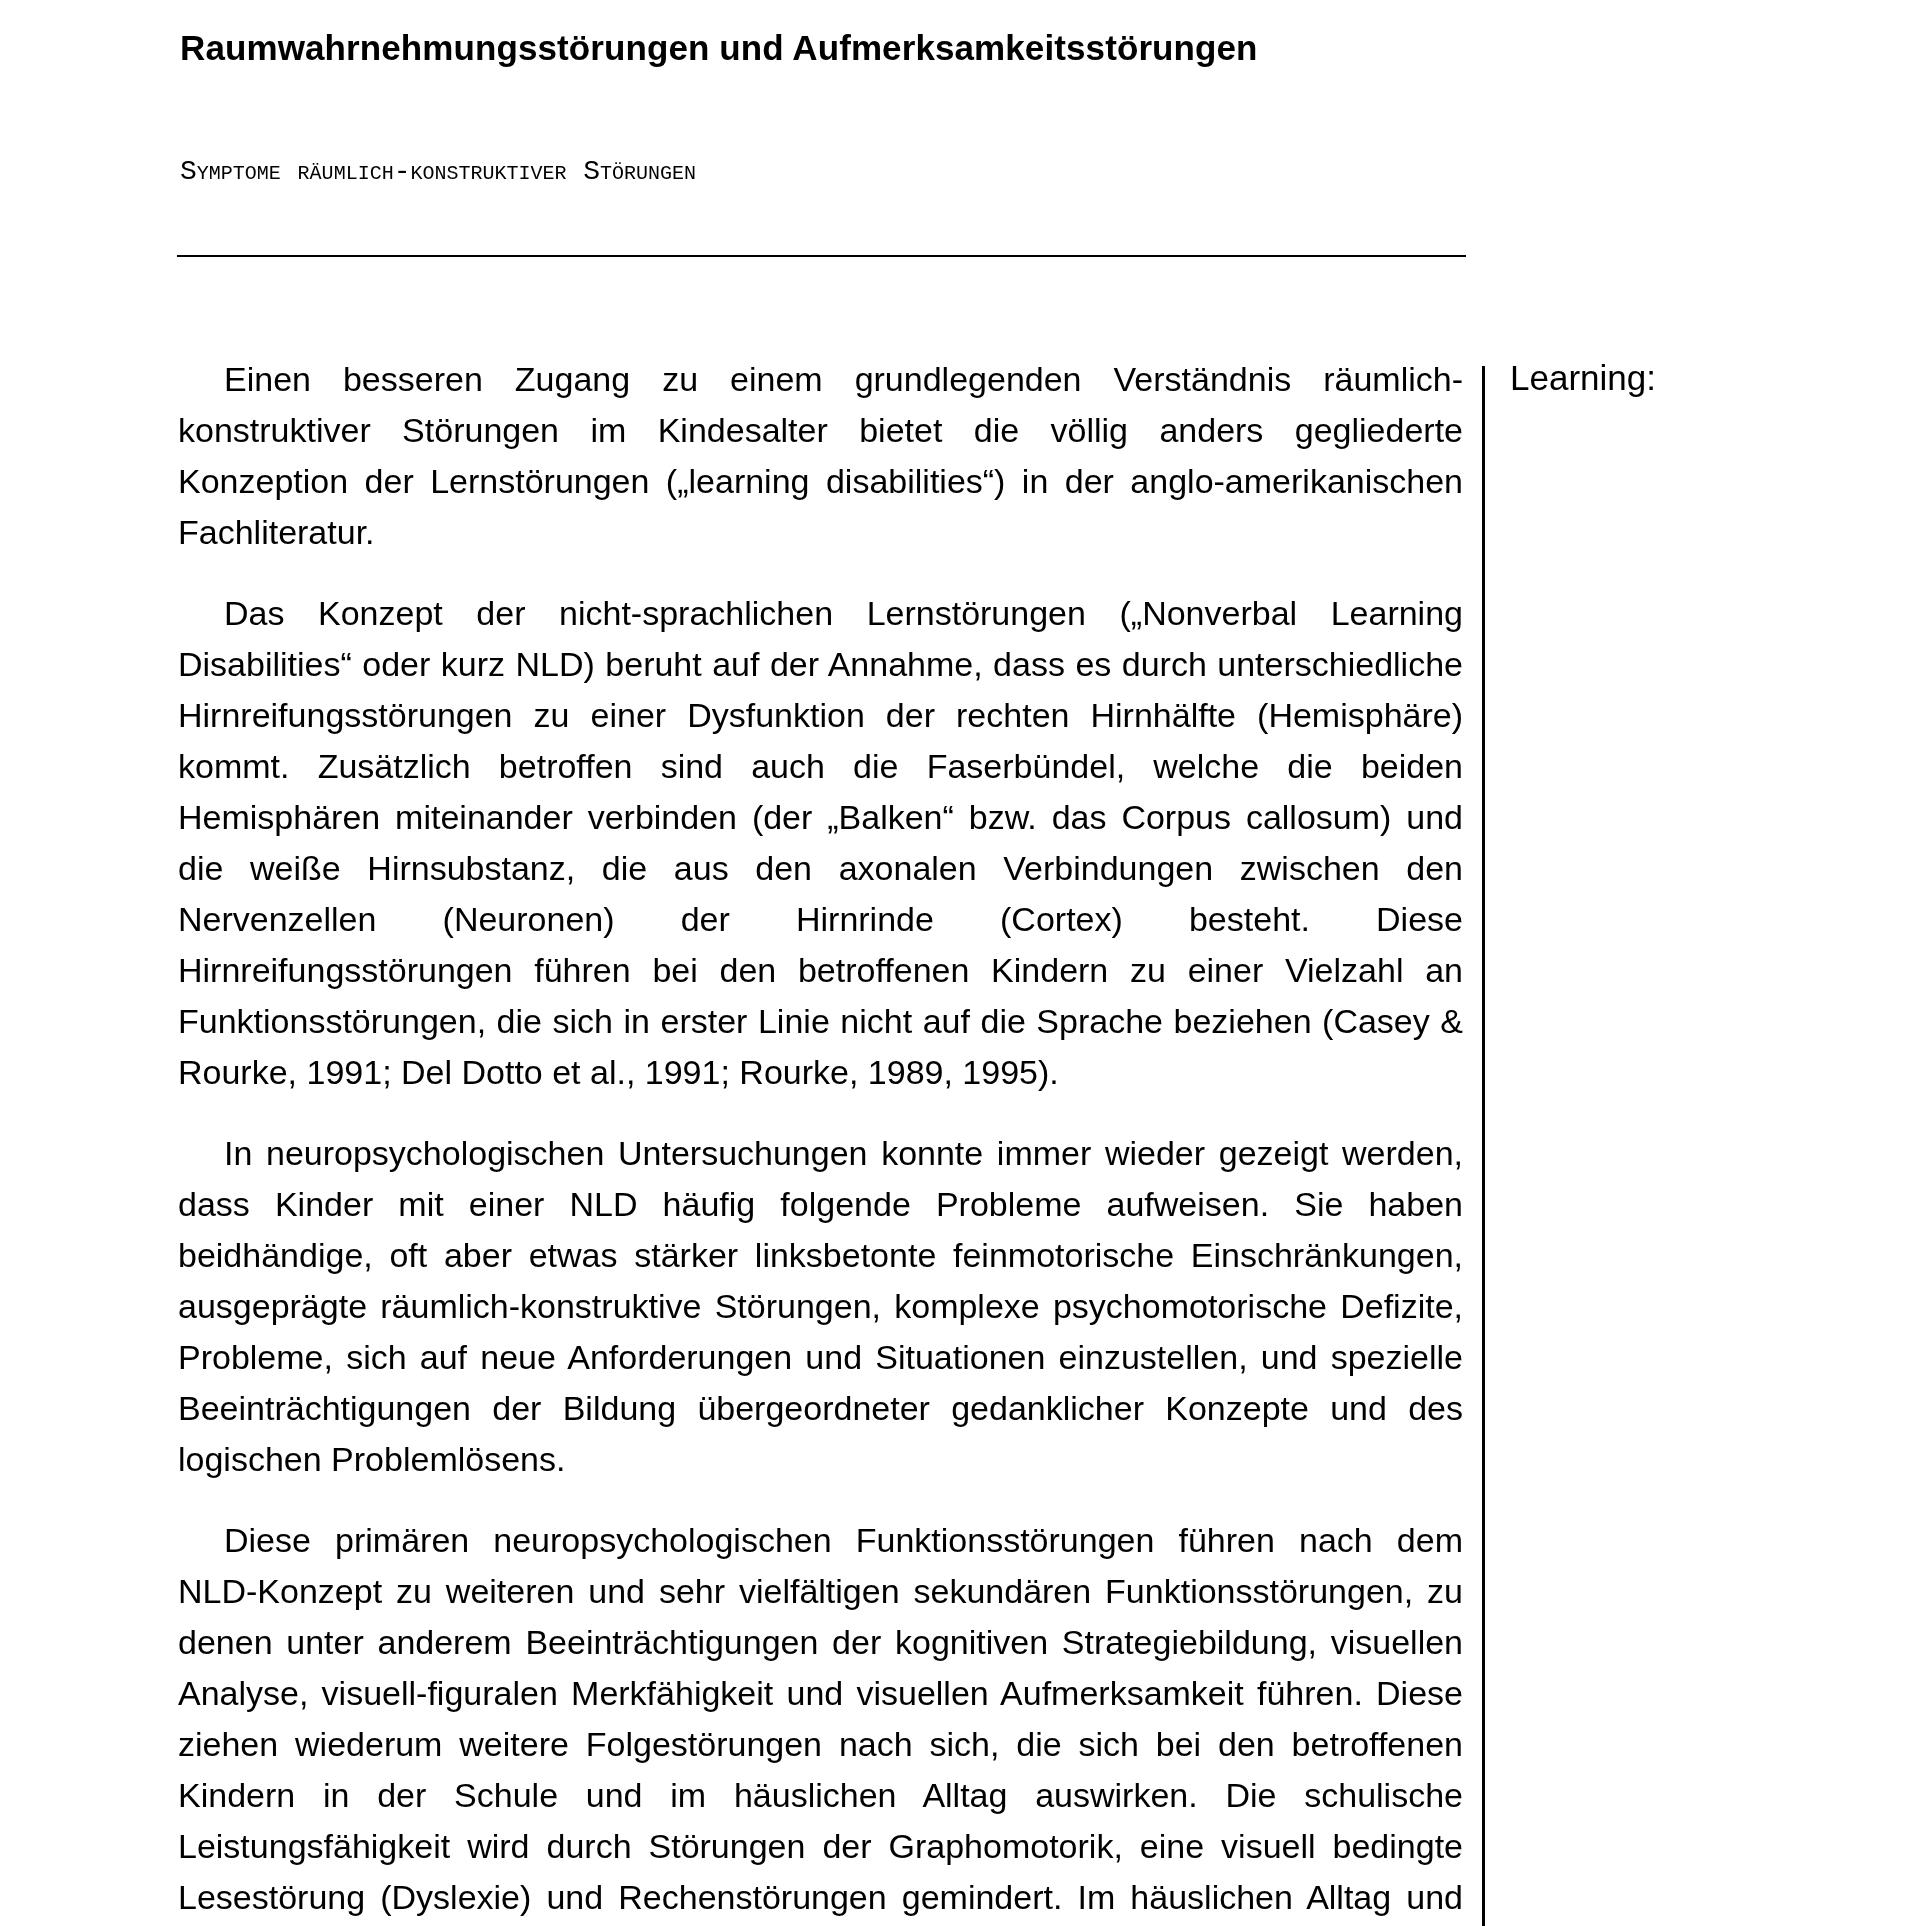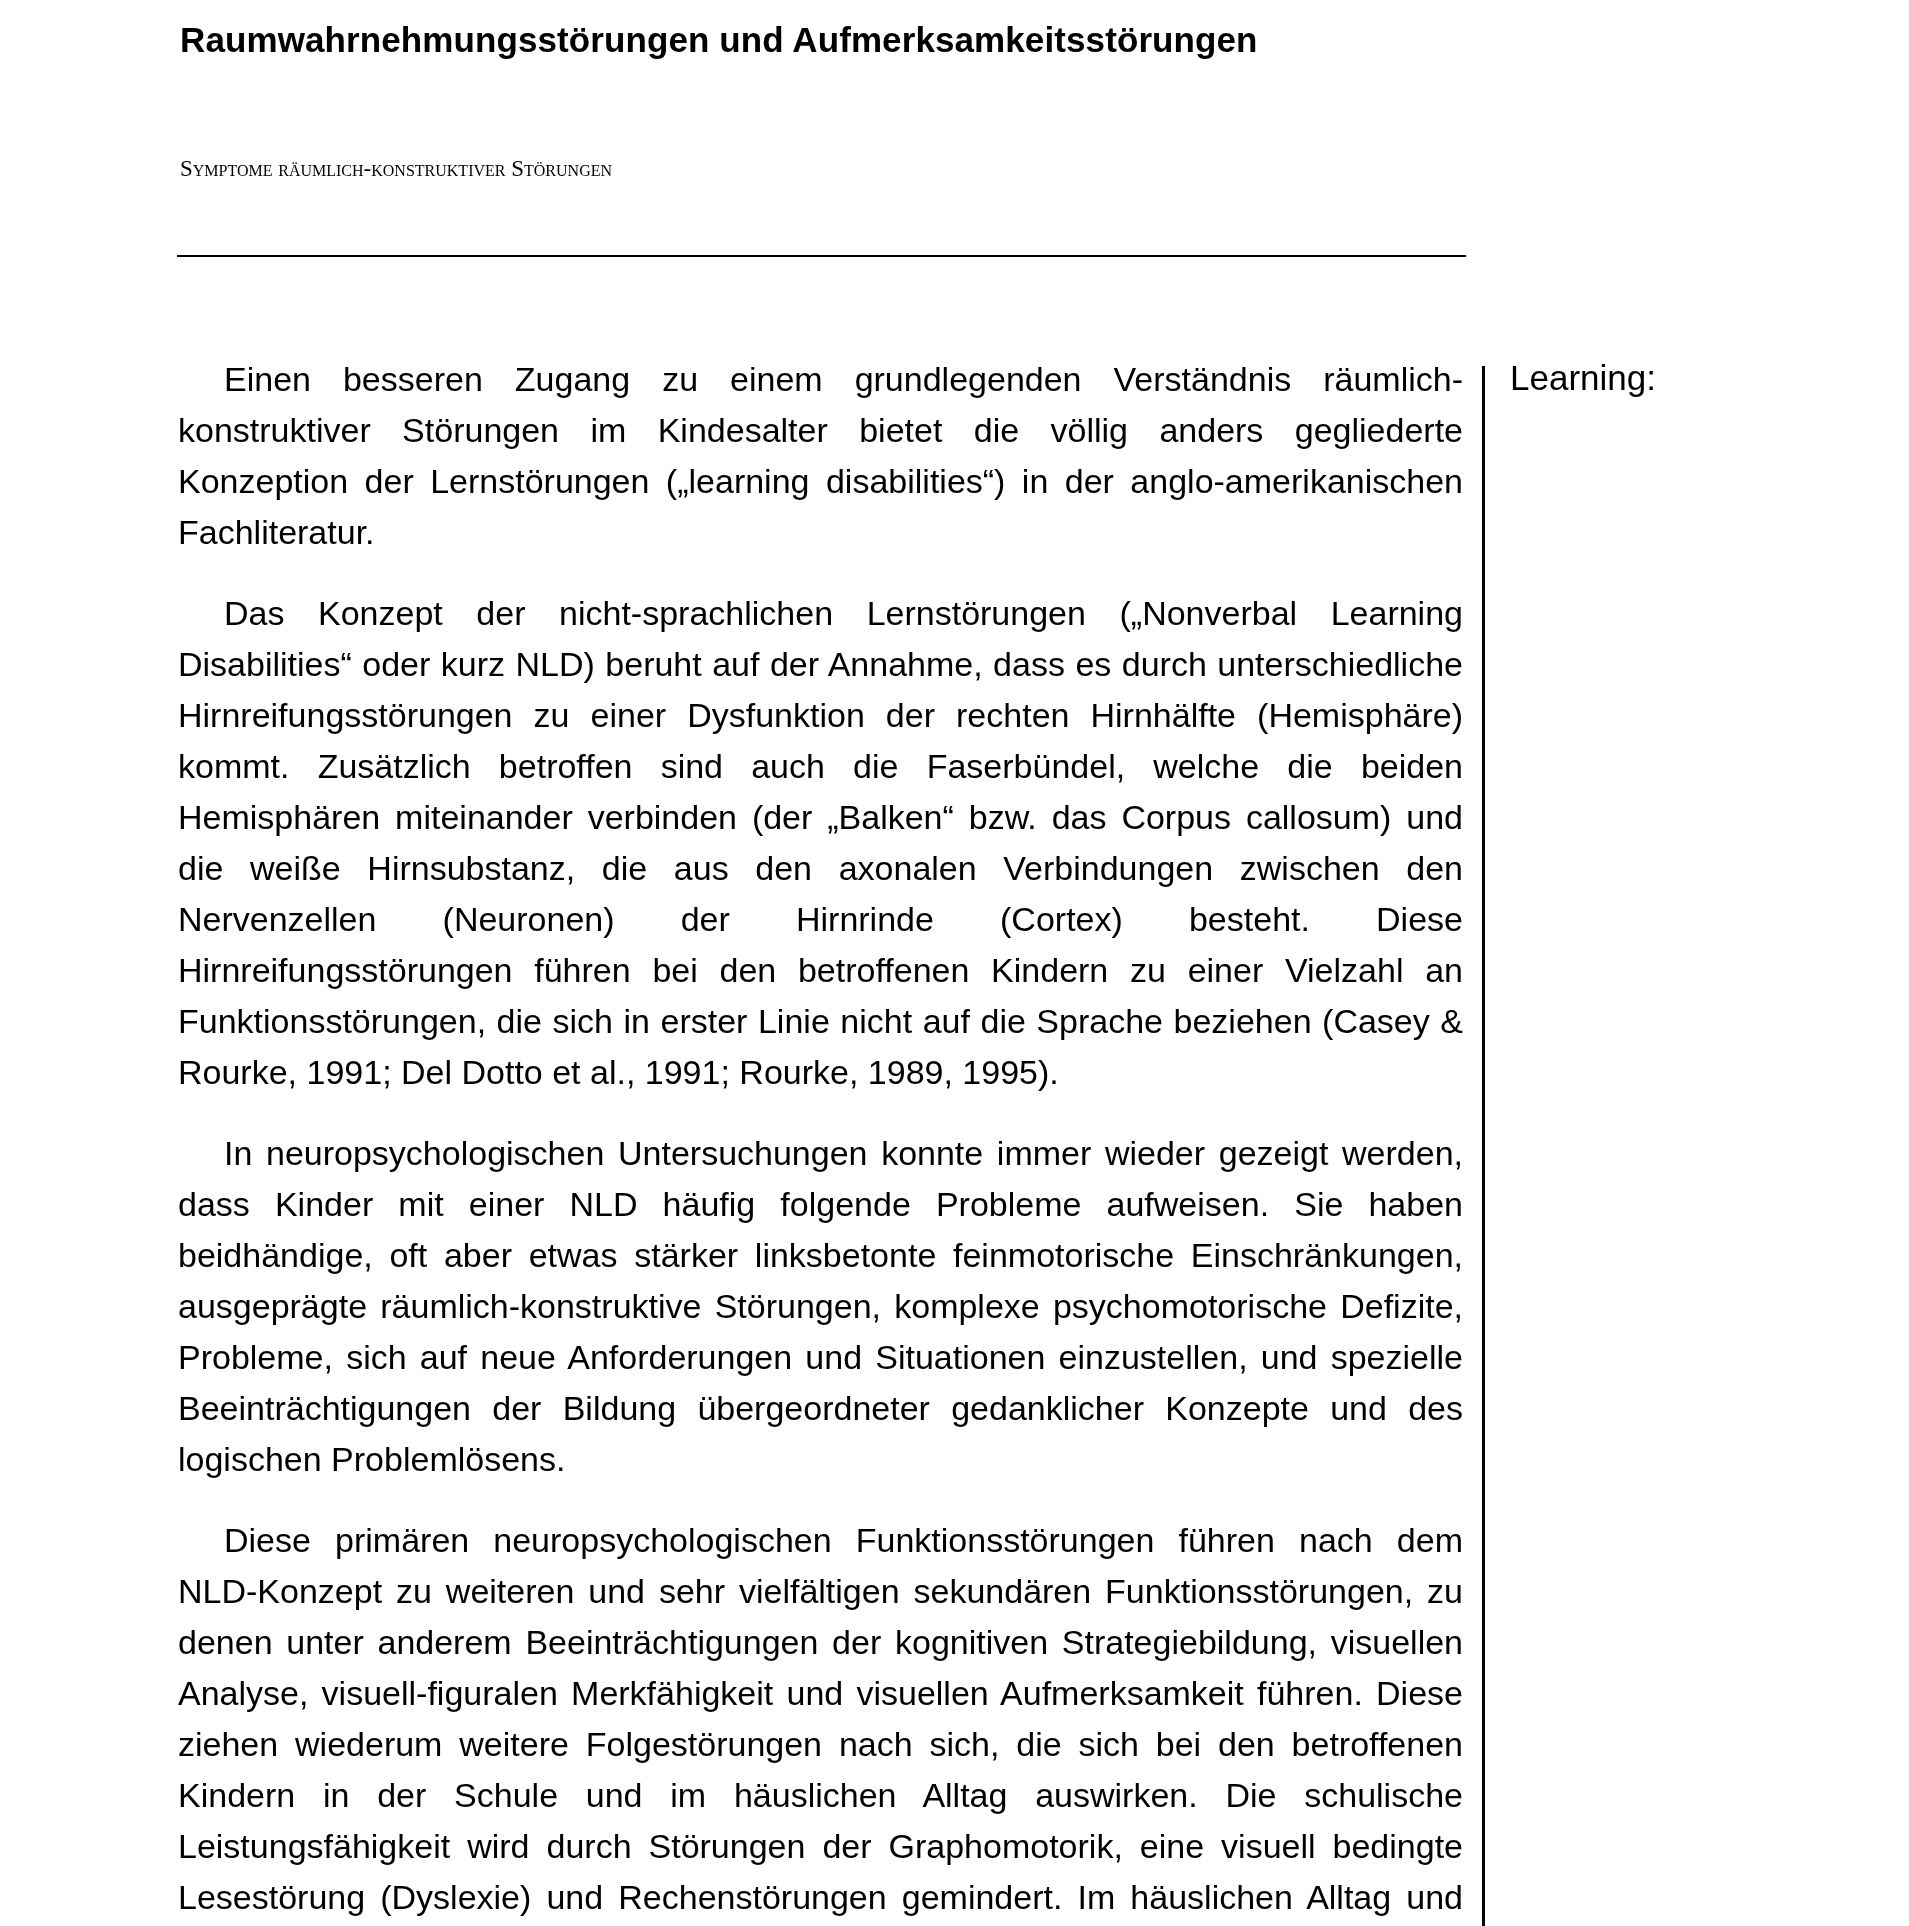--- a/index.html
+++ b/index.html
@@ -1,24 +1,24 @@
 <!DOCTYPE html>
 <html style="font-size:6.2px"><head>
 <meta charset="utf-8">
 <style>
   html, body { margin: 0; padding: 0; background: #ffffff; }
   body { width: 1910px; height: 2703px; position: relative; overflow: hidden; color: #000; }
   .title {
-    position: absolute; left: 180px; top: 20px;
+    position: absolute; left: 180px; top: 28px;
     font-family: "Liberation Sans", sans-serif; font-weight: bold; font-size: 35px;
     white-space: nowrap; letter-spacing: 0.1px;
   }
   .subtitle {
     position: absolute; left: 180px; top: 156px;
-    font-family: Liberation Serif, serif; font-size: 23px;
+    font-family: Liberation Mono, monospace; font-size: 28px;
     font-variant: small-caps; white-space: nowrap;
   }
   .hrule {
     position: absolute; left: 177px; top: 255px; width: 1289px; height: 1.9px; background: #000;
   }
   .vrule {
     position: absolute; left: 1482px; top: 366px; width: 2.7px; height: 2234px; background: #000;
   }
   .margin-note {
     position: absolute; left: 1510px; top: 358px;

